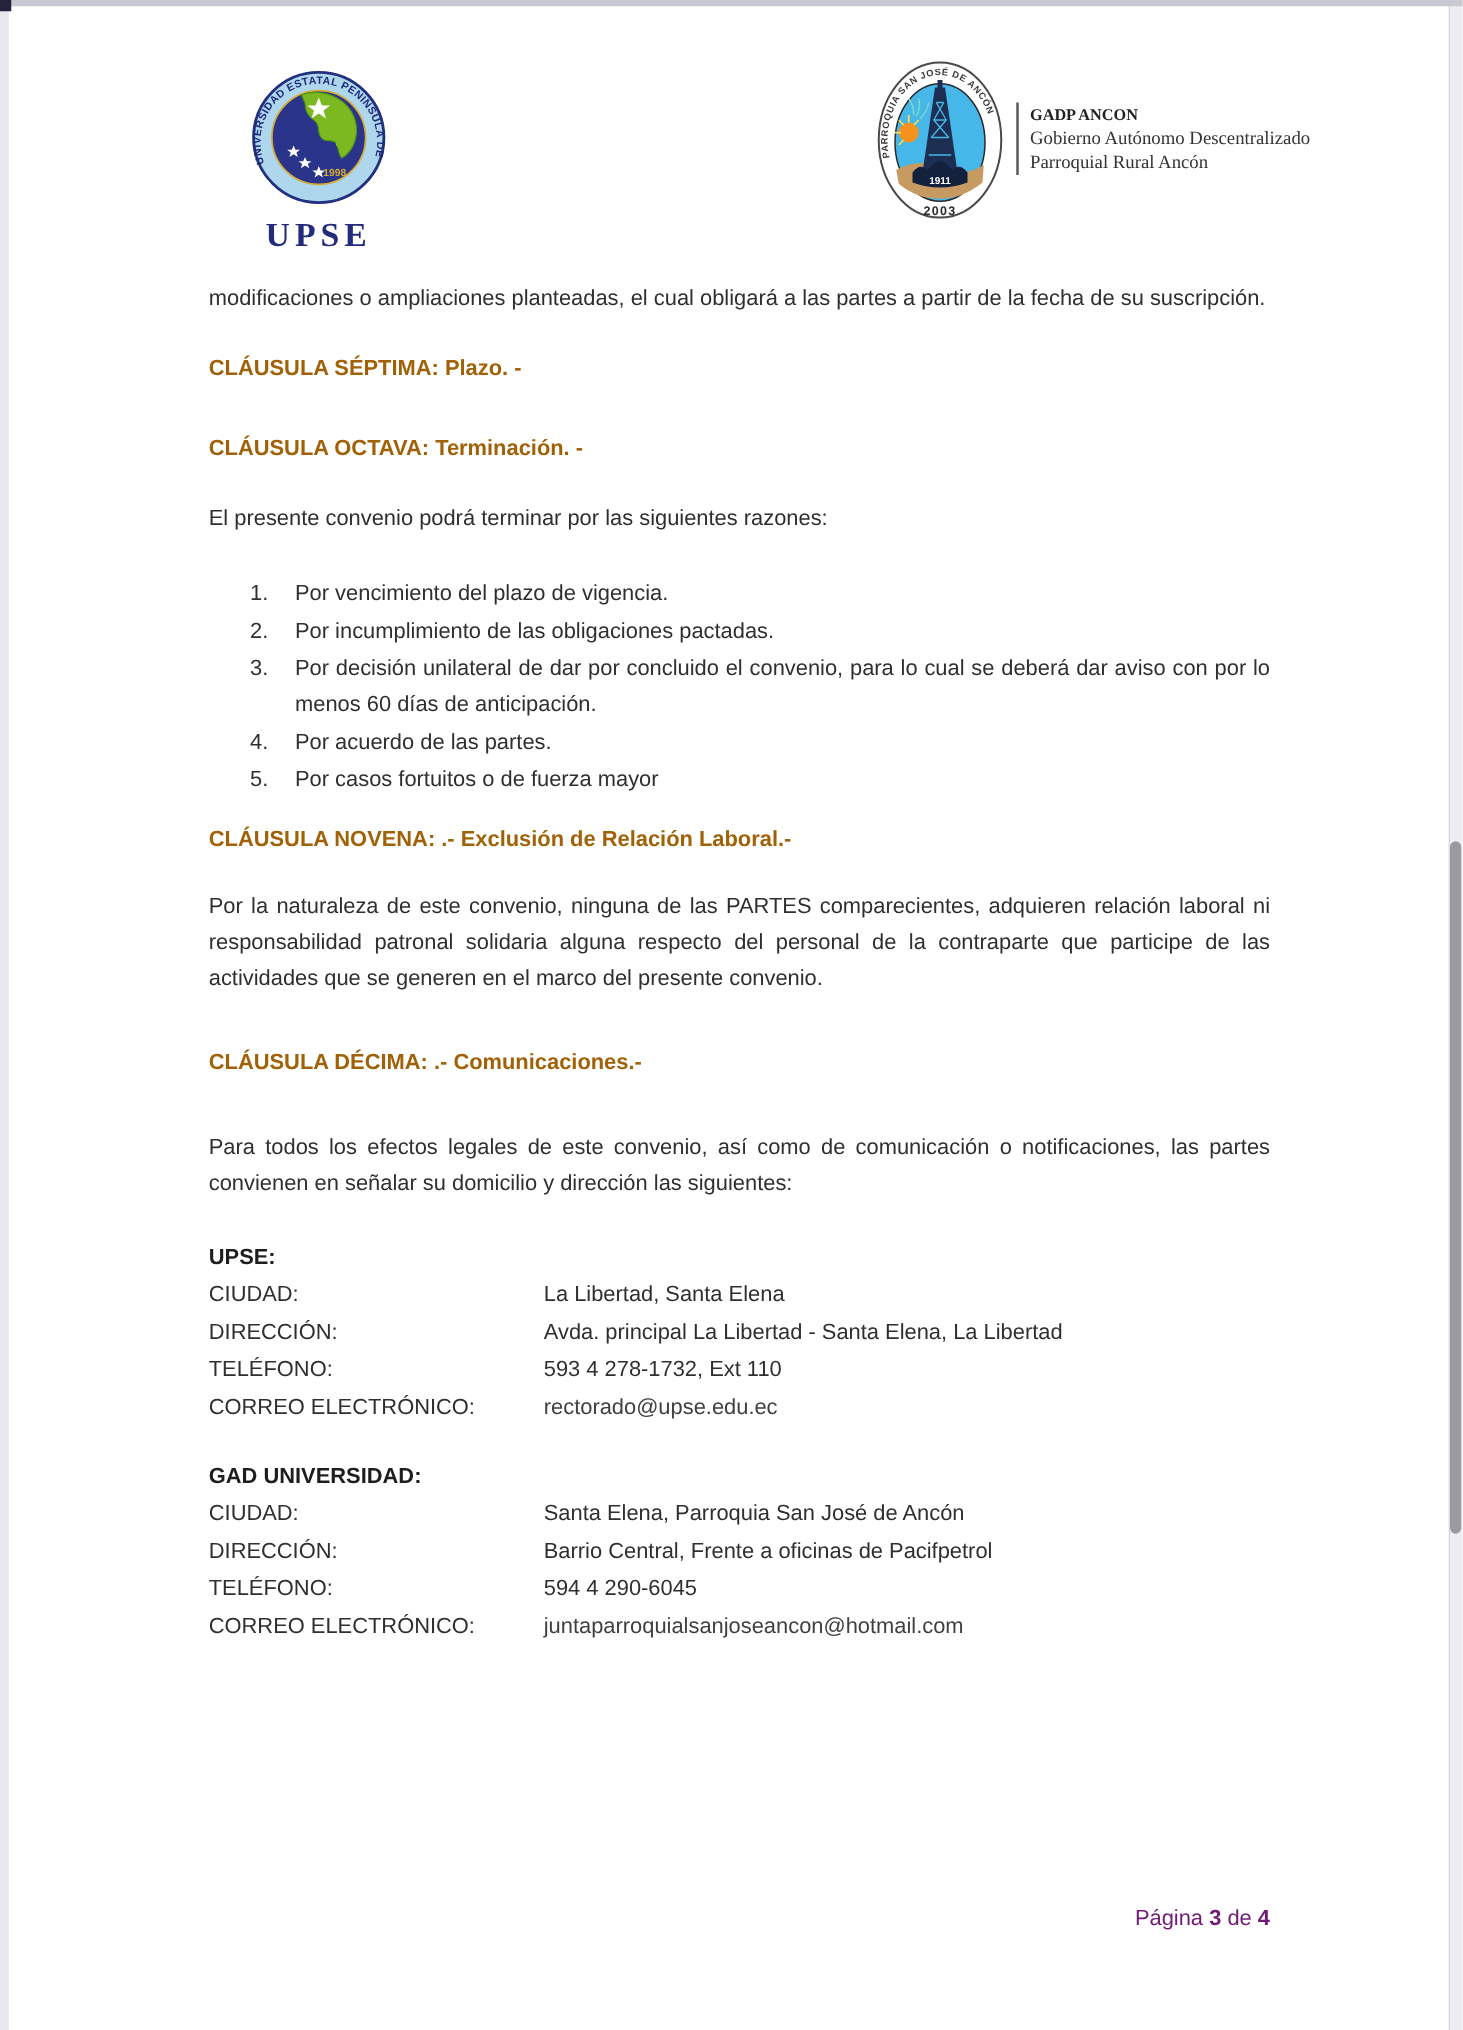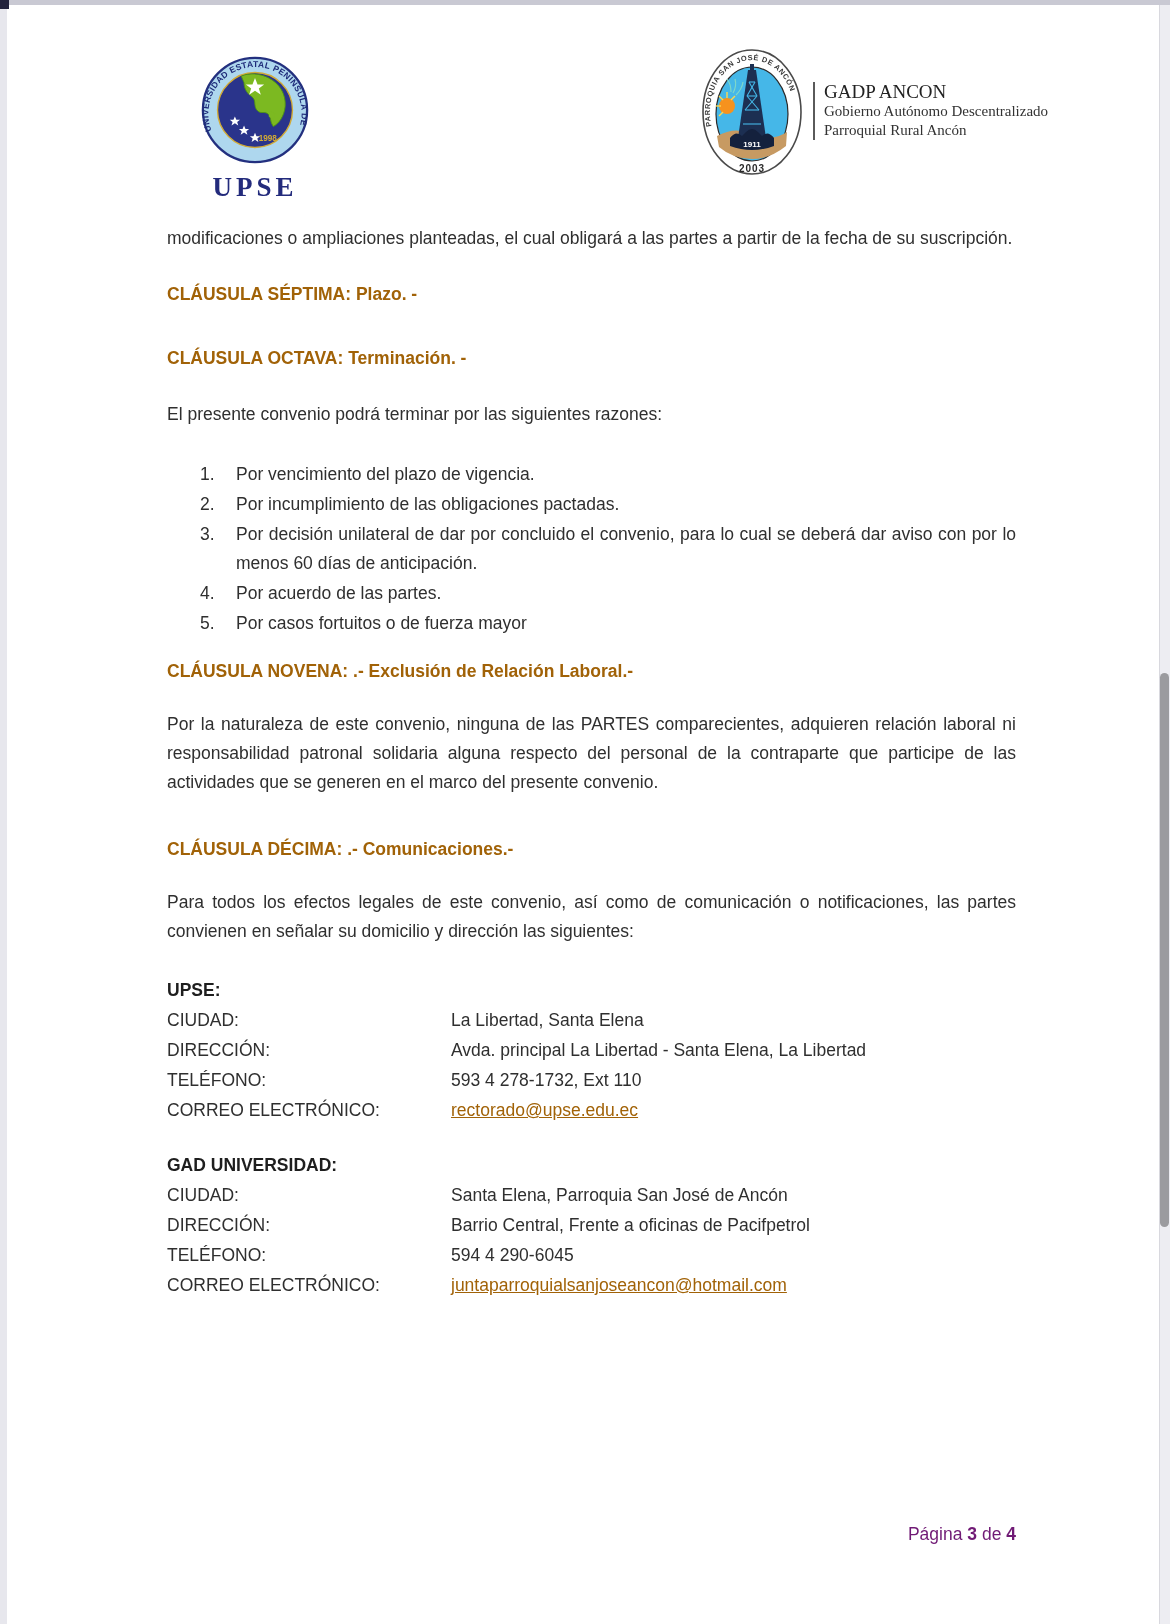--- a/index.html
+++ b/index.html
@@ -26,50 +26,50 @@
   .upse-acronym {
     font-family:"Liberation Serif", serif; font-weight:700;
     font-size:27px; letter-spacing:4px; color:#232b7c; margin-top:-2px;
   }
   .gadp-group { position:absolute; left:700px; top:46px; display:flex; align-items:flex-start; }
   .gadp-textblock {
     margin-left:9px; margin-top:36px;
     border-left:2px solid #5a5a5a; padding-left:9px;
     font-family:"Liberation Serif", serif; color:#333;
   }
-  .gadp-title { font-weight:400; font-size:19px; color:#222; line-height:20px; }
+  .gadp-title { font-weight:700; font-size:13px; color:#222; line-height:20px; }
   .gadp-line  { font-size:15px; line-height:19px; }
   
   .doc {
     position:absolute; left:167px; top:0; width:849px;
     font-size:17.5px; line-height:29px; color:#2f2f2f;
     padding-top:224px;
   }
   .doc p.justify { text-align:justify; }
   .heading { font-weight:700; color:#a16207; }
   .h7  { margin-top:27px; }
   .p7  { margin-top:31px; }
   .h8  { margin-top:35px; }
   .p8  { margin-top:27px; }
   .term-list { margin-top:31px; list-style:none; padding-left:33px; }
   .term-list li { display:flex; margin-bottom:1px; }
   .term-list .num { width:36px; flex:0 0 36px; }
   .term-list .txt { flex:1; text-align:justify; }
   .h9  { margin-top:19px; }
   .p9  { margin-top:24px; }
   .h10 { margin-top:38px; }
-  .p10 { margin-top:24px; }
+  .p10 { margin-top:39px; }
   
   .contact-title { font-weight:700; color:#1e1e1e; }
   .ct-upse { margin-top:30px; }
   .ct-gad  { margin-top:26px; }
   .contact-rows .row { display:flex; line-height:30px; }
   .contact-rows .label { width:268px; flex:0 0 268px; }
-  .contact-rows .value { flex:1;margin-left:16px; }
-  a.email-link { color:#a16207; text-decoration:underline; cursor:pointer; }
+  .contact-rows .value { flex:1; }
+  a.email-link { color:#404040; cursor:pointer; }
   
   .page-footer {
     position:absolute; left:167px; top:1524px; width:849px;
     text-align:right; font-size:17.5px; color:#701a75;
   }
   .page-footer b { font-weight:700; }
 </style>
 </head>
 <body>
 

